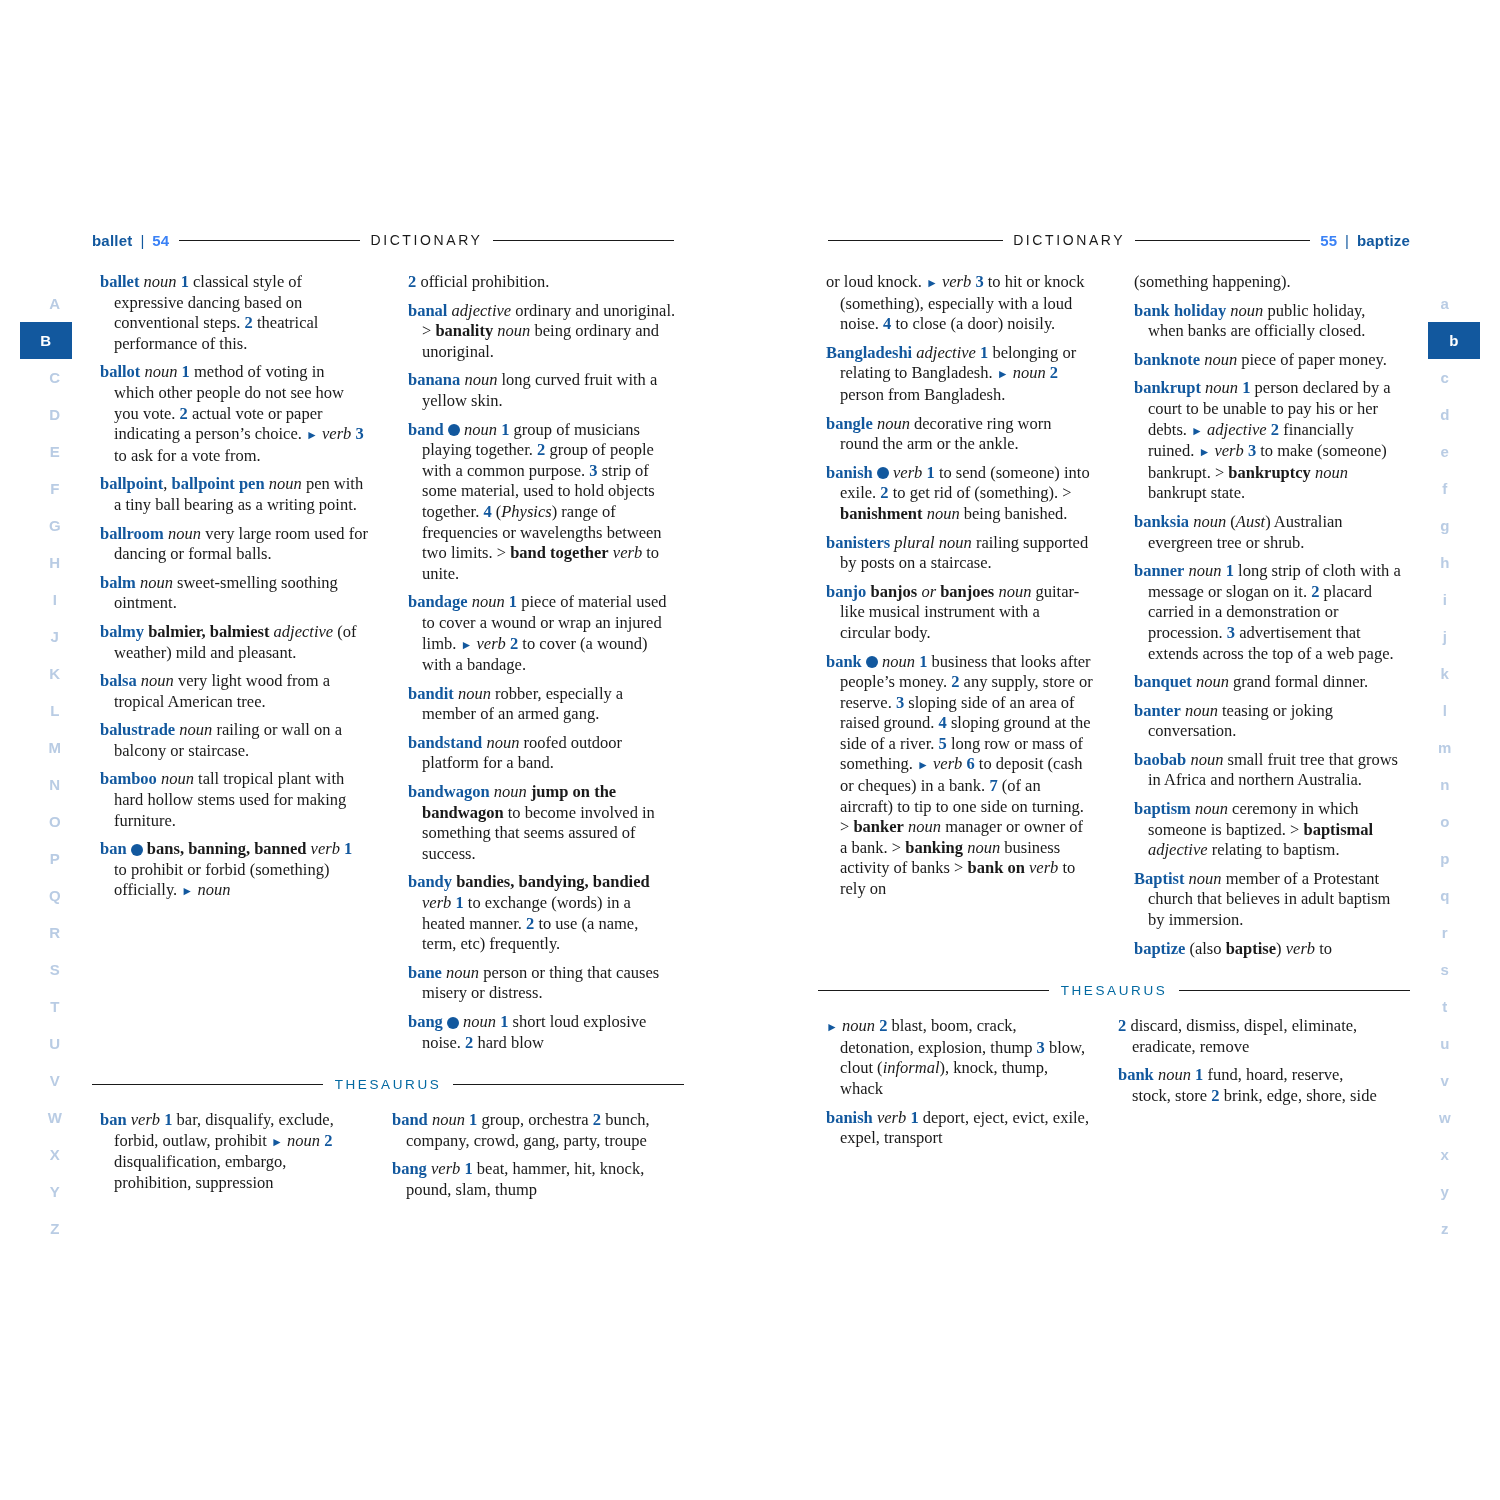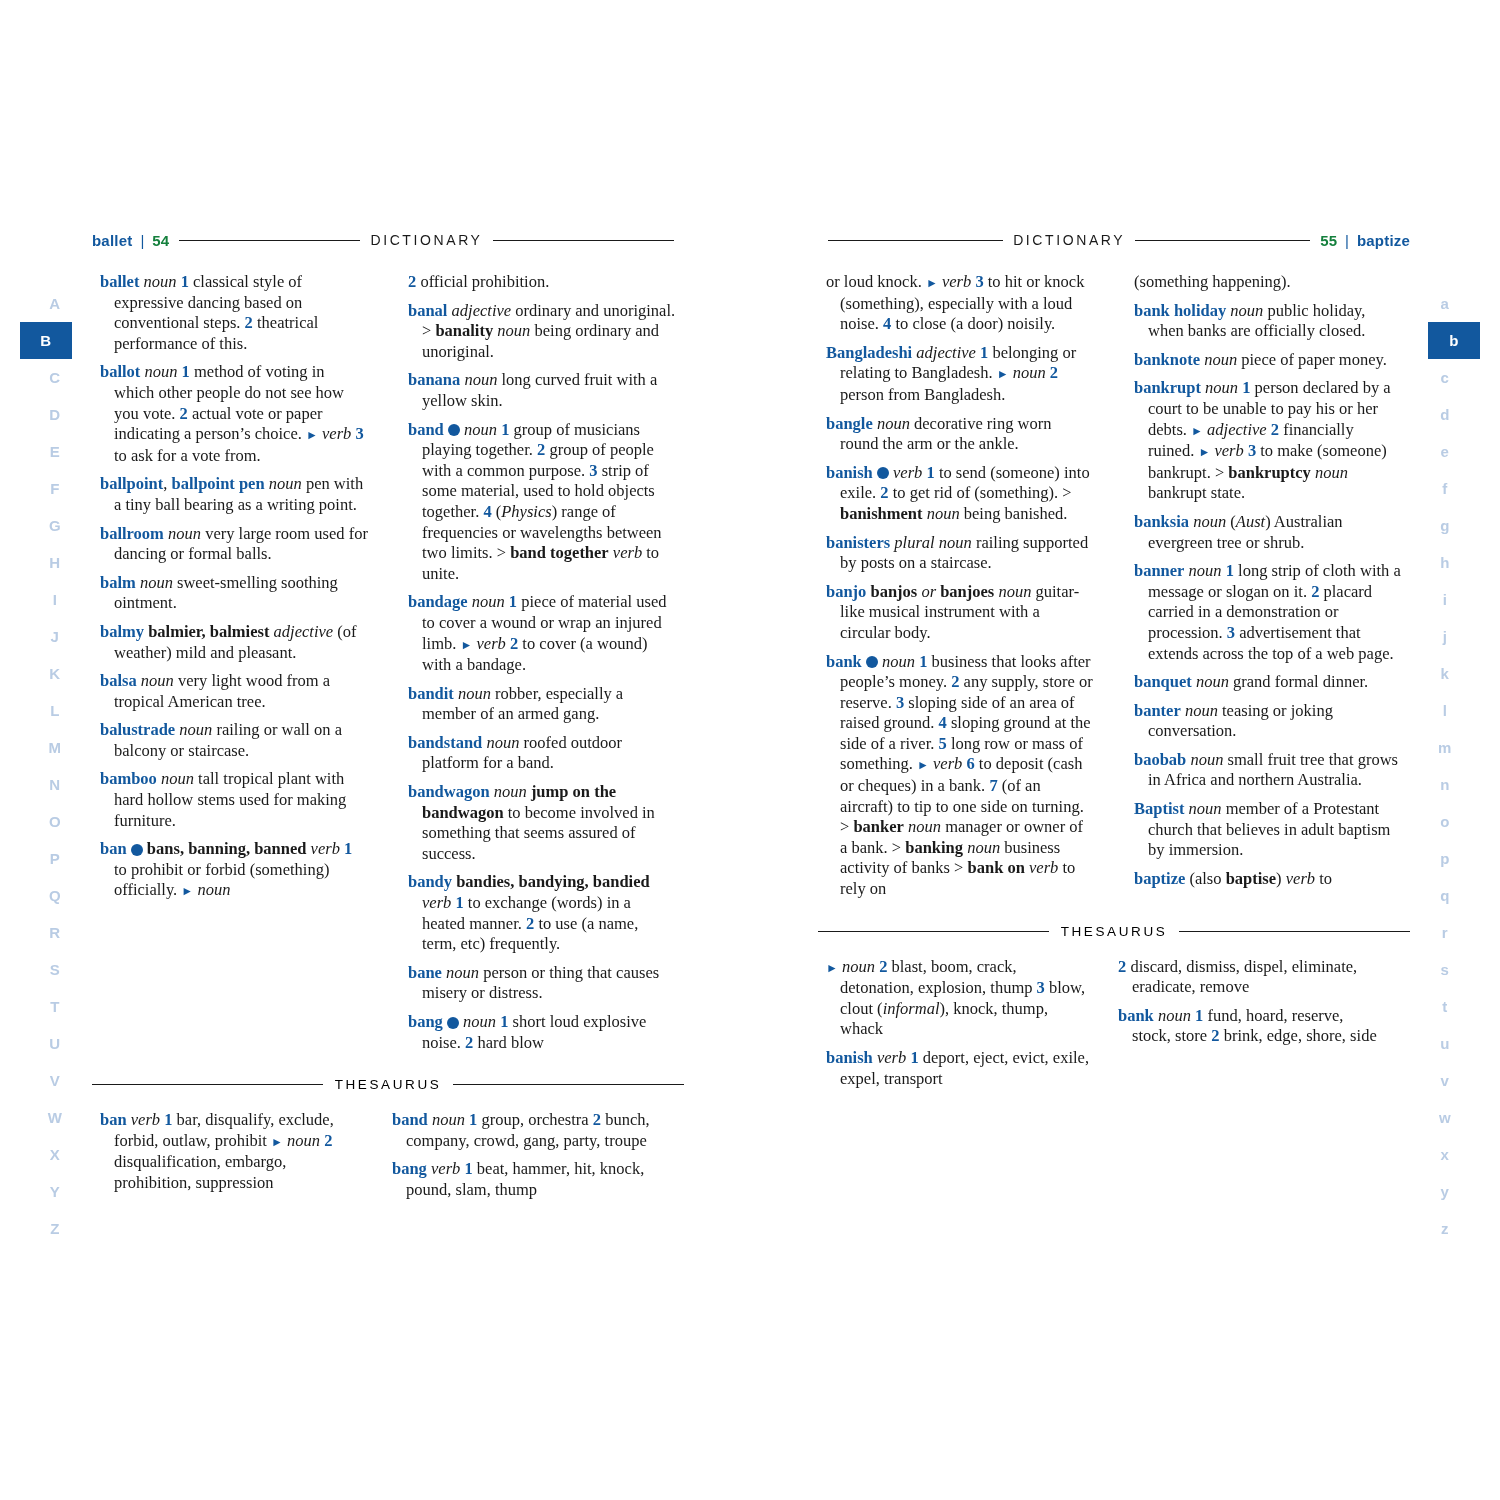--- a/index.html
+++ b/index.html
@@ -83,21 +83,21 @@
     color: #12589e;
     letter-spacing: 0.2px;
   }
   .rh-sep {
     margin: 0 8px;
     color: #12589e;
     font-weight: normal;
   }
   .rh-num {
     font-weight: bold;
-    color: #15803d;
+    color: #3b82f6;
   }
   .rh-rule {
     flex: 1;
     height: 1px;
     background: #1a1a1a;
     margin: 0 10px;
   }
   .rh-label {
     font-family: "Liberation Sans", sans-serif;
     font-size: 14px;
@@ -158,21 +158,21 @@
   }
   .thes-rule {
     flex: 1;
     height: 1px;
     background: #1a1a1a;
   }
   .thes-label {
     font-family: "Liberation Sans", sans-serif;
     font-size: 13.5px;
     letter-spacing: 2.6px;
-    color: #000000;
+    color: #0369a1;
     padding: 0 12px;
   }
   .thes-cols { display: flex; gap: 8px; }
 </style>
 </head>
 <body>
 
 <div class="page">
 
   <div class="rail left" id="rail-left">
@@ -315,20 +315,21 @@
         <div class="col" id="R-dict-2">
             <p class="entry">(something happening).</p>
             <p class="entry"><span class="hw">bank holiday</span> <span class="pos">noun</span> public holiday, when banks are officially closed.</p>
             <p class="entry"><span class="hw">banknote</span> <span class="pos">noun</span> piece of paper money.</p>
             <p class="entry"><span class="hw">bankrupt</span> <span class="pos">noun</span> <span class="num">1</span> person declared by a court to be unable to pay his or her debts. <span class="tri">►</span> <span class="pos">adjective</span> <span class="num">2</span> financially ruined. <span class="tri">►</span> <span class="pos">verb</span> <span class="num">3</span> to make (someone) bankrupt. <span class="gt">&gt;</span> <span class="b">bankruptcy</span> <span class="pos">noun</span> bankrupt state.</p>
             <p class="entry"><span class="hw">banksia</span> <span class="pos">noun</span> (<span class="i">Aust</span>) Australian evergreen tree or shrub.</p>
             <p class="entry"><span class="hw">banner</span> <span class="pos">noun</span> <span class="num">1</span> long strip of cloth with a message or slogan on it. <span class="num">2</span> placard carried in a demonstration or procession. <span class="num">3</span> advertisement that extends across the top of a web page.</p>
             <p class="entry"><span class="hw">banquet</span> <span class="pos">noun</span> grand formal dinner.</p>
             <p class="entry"><span class="hw">banter</span> <span class="pos">noun</span> teasing or joking conversation.</p>
             <p class="entry"><span class="hw">baobab</span> <span class="pos">noun</span> small fruit tree that grows in Africa and northern Australia.</p>
+            <p class="entry"><span class="hw">baptism</span> <span class="pos">noun</span> ceremony in which someone is baptized. <span class="gt">&gt;</span> <span class="b">baptismal</span> <span class="pos">adjective</span> relating to baptism.</p>
             <p class="entry"><span class="hw">Baptist</span> <span class="pos">noun</span> member of a Protestant church that believes in adult baptism by immersion.</p>
             <p class="entry"><span class="hw">baptize</span> (also <span class="b">baptise</span>) <span class="pos">verb</span> to</p>
           </div>
       </div>
 
       <div class="thes-head">
         <span class="thes-rule"></span>
         <span class="thes-label">THESAURUS</span>
         <span class="thes-rule"></span>
       </div>

